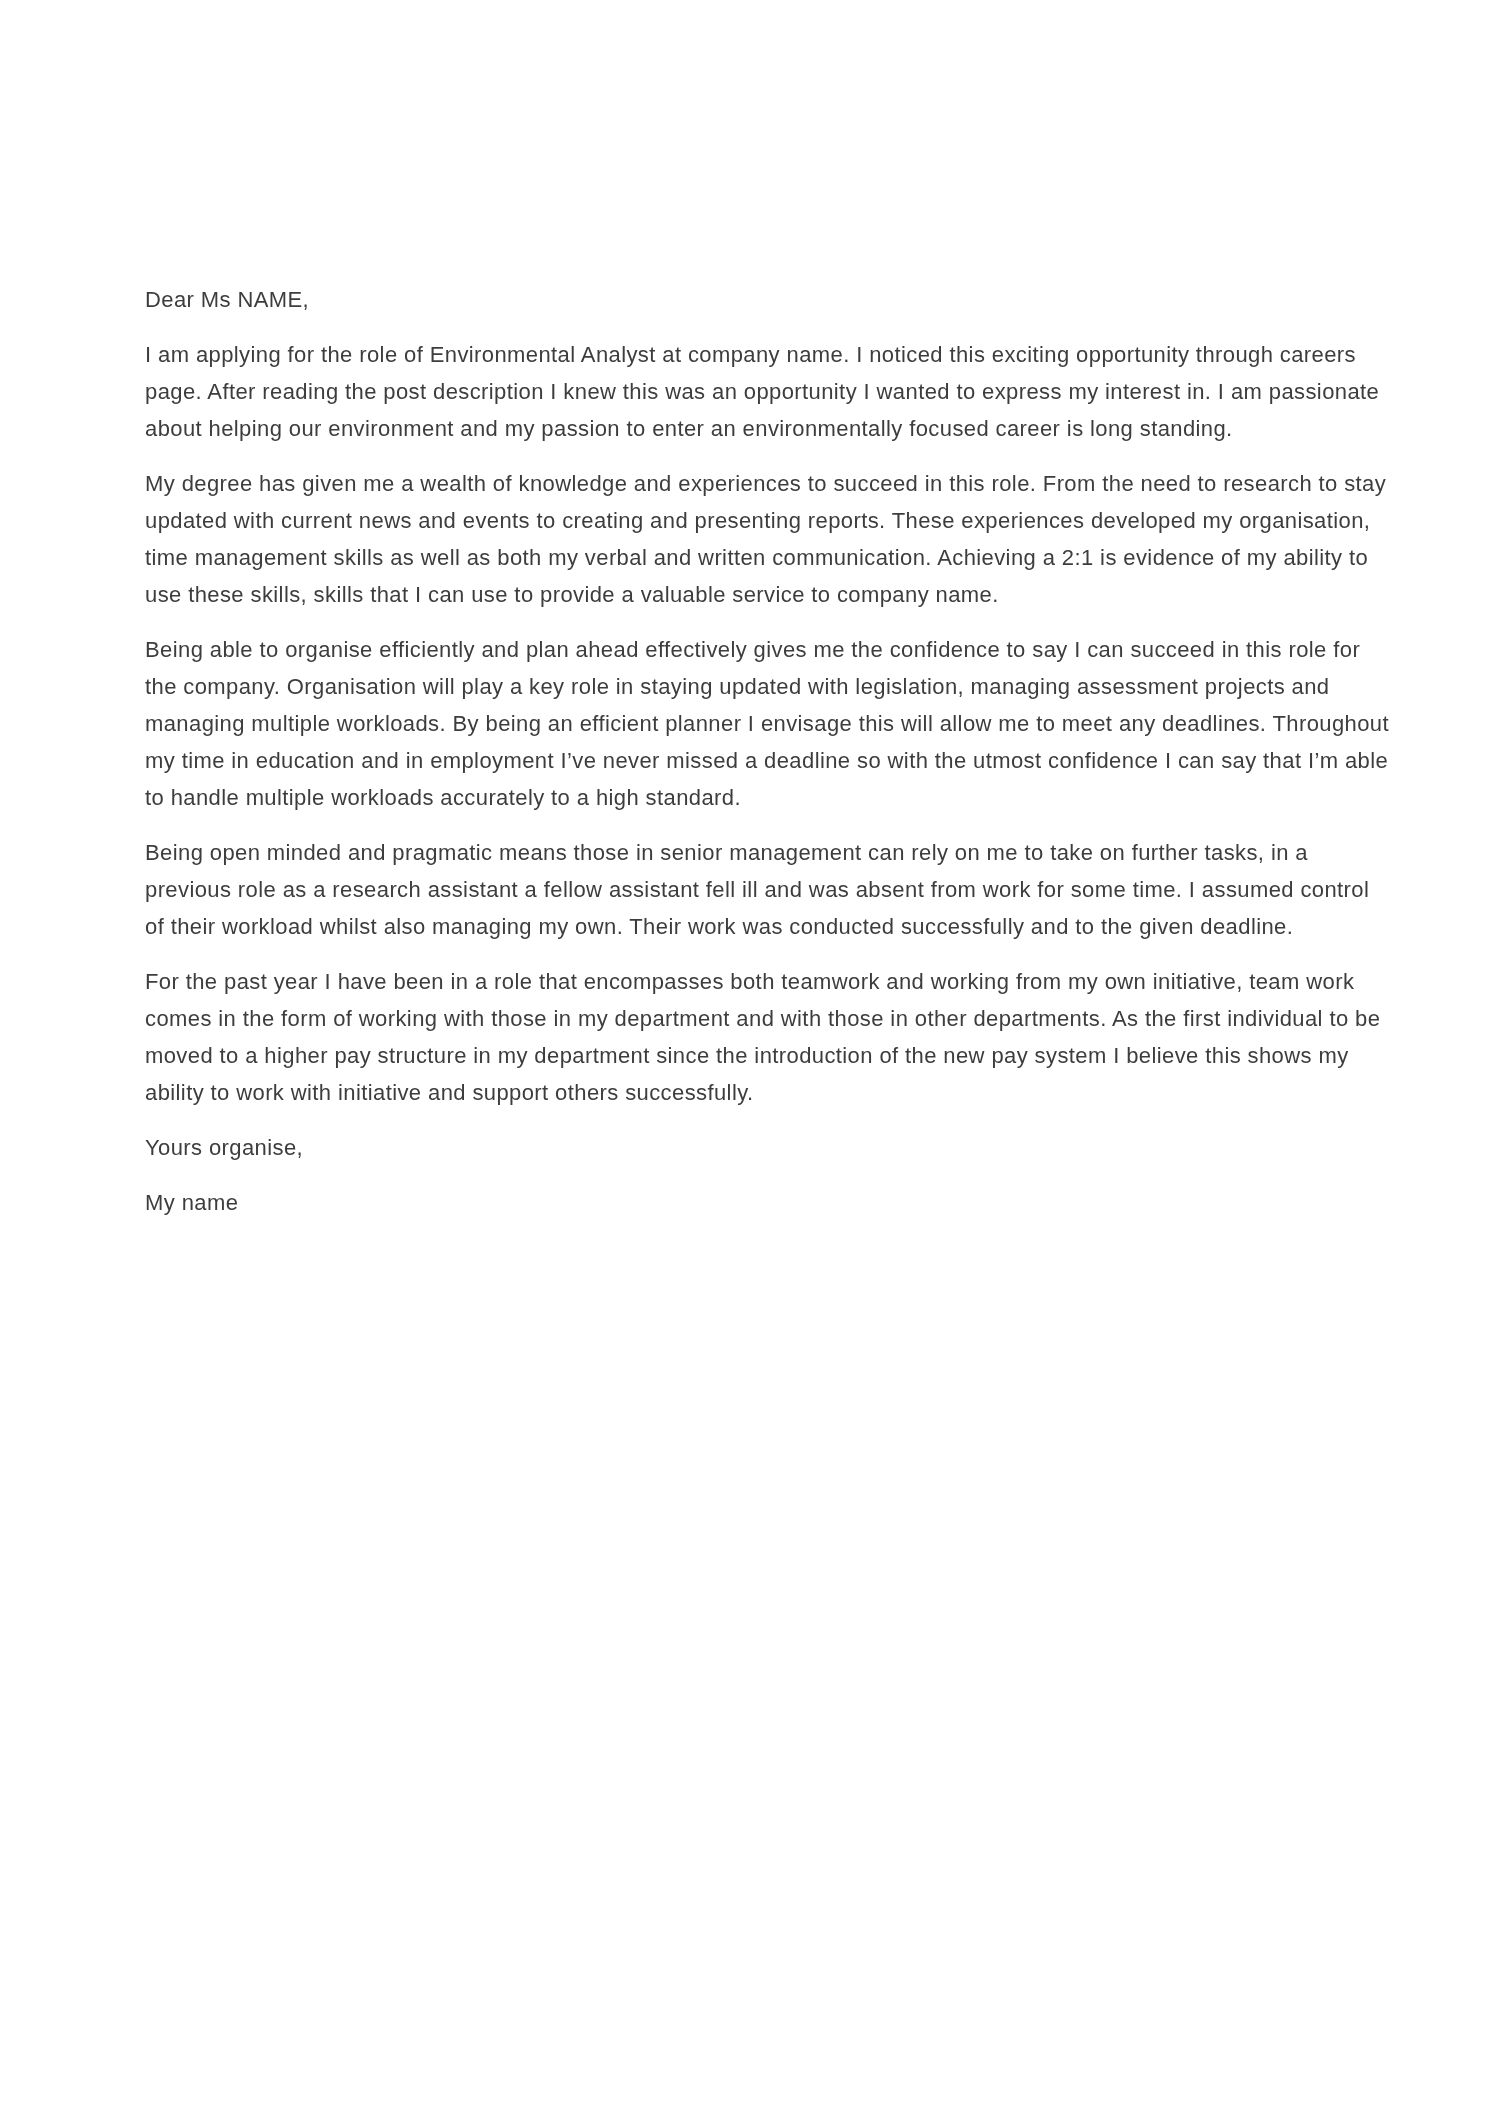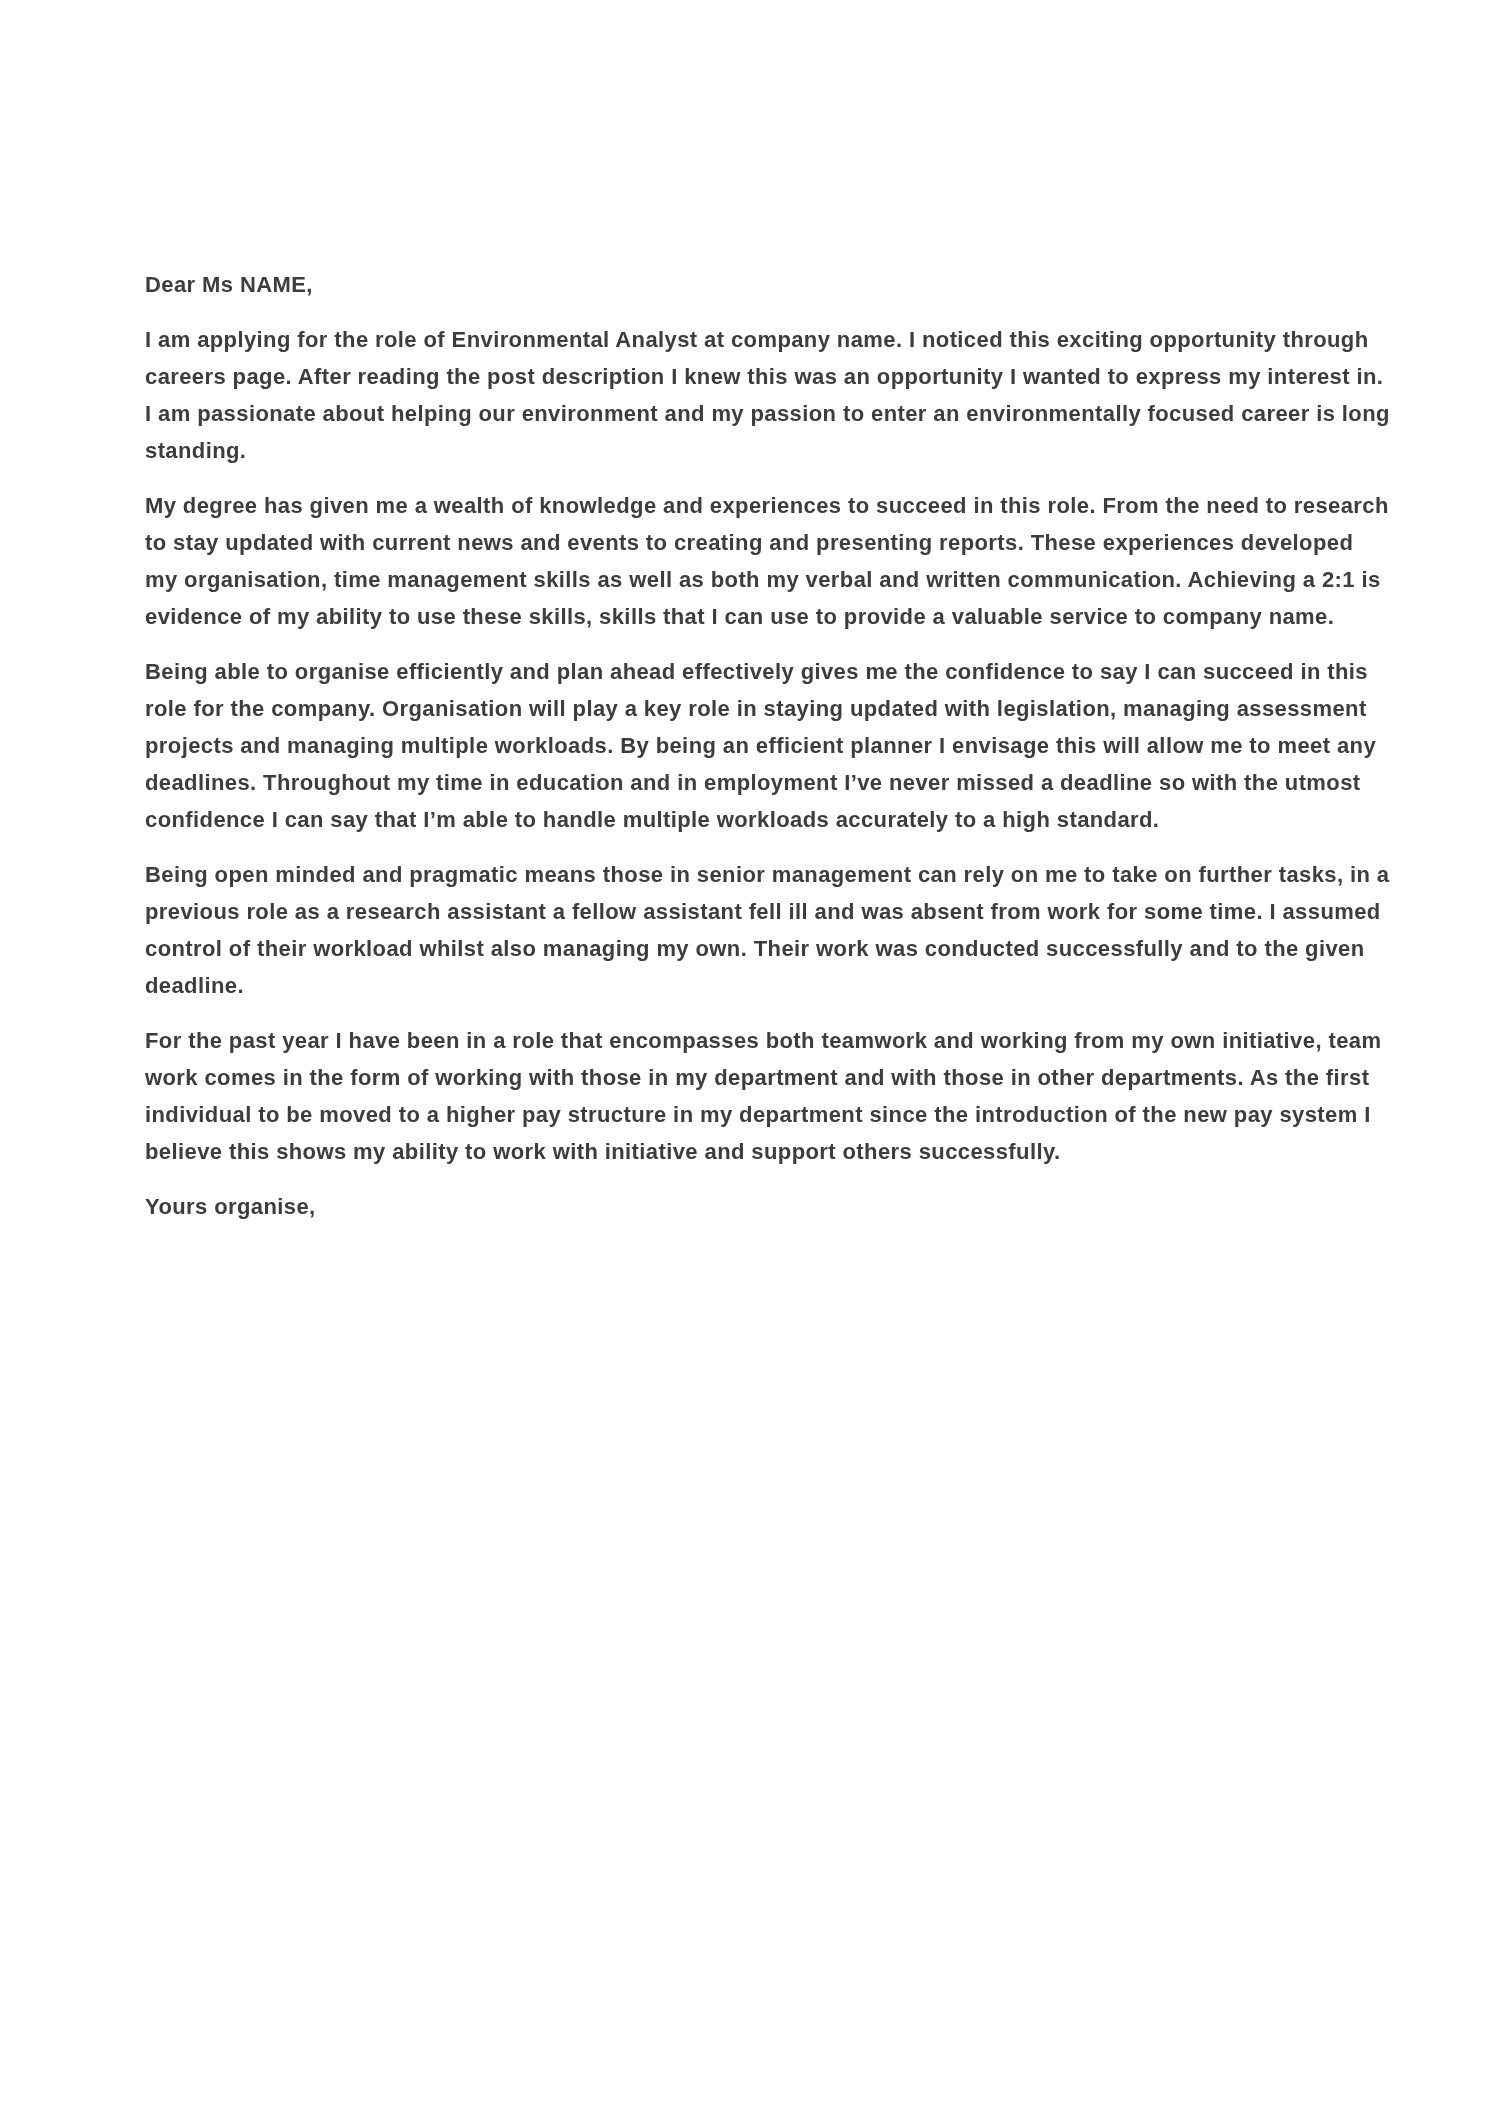--- a/index.html
+++ b/index.html
@@ -22,30 +22,30 @@
   }
   .letter {
     color: #3d3d3d;
     font-size: 22px;
     font-weight: 300;
     line-height: 37px;
     letter-spacing: 0.4px;
     max-width: 1248px;
   }
   .letter p {
-    margin: 0 0 18px 0;
-    font-weight: bold;
+    margin: 15px 0 18px 0;
   }
 </style>
 </head>
 <body>
 
 <div class="page">
   <div class="letter">
     <p>Dear Ms NAME,</p>
     <p>I am applying for the role of Environmental Analyst at company name. I noticed this exciting opportunity through careers page. After reading the post description I knew this was an opportunity I wanted to express my interest in. I am passionate about helping our environment and my passion to enter an environmentally focused career is long standing.</p>
     <p>My degree has given me a wealth of knowledge and experiences to succeed in this role. From the need to research to stay updated with current news and events to creating and presenting reports. These experiences developed my organisation, time management skills as well as both my verbal and written communication. Achieving a 2:1 is evidence of my ability to use these skills, skills that I can use to provide a valuable service to company name.</p>
     <p>Being able to organise efficiently and plan ahead effectively gives me the confidence to say I can succeed in this role for the company. Organisation will play a key role in staying updated with legislation, managing assessment projects and managing multiple workloads. By being an efficient planner I envisage this will allow me to meet any deadlines. Throughout my time in education and in employment I’ve never missed a deadline so with the utmost confidence I can say that I’m able to handle multiple workloads accurately to a high standard.</p>
     <p>Being open minded and pragmatic means those in senior management can rely on me to take on further tasks, in a previous role as a research assistant a fellow assistant fell ill and was absent from work for some time. I assumed control of their workload whilst also managing my own. Their work was conducted successfully and to the given deadline.</p>
     <p>For the past year I have been in a role that encompasses both teamwork and working from my own initiative, team work comes in the form of working with those in my department and with those in other departments. As the first individual to be moved to a higher pay structure in my department since the introduction of the new pay system I believe this shows my ability to work with initiative and support others successfully.</p>
     <p>Yours organise,</p>
+    <p>My name</p>
   </div>
 </div>
 
 </body></html>

